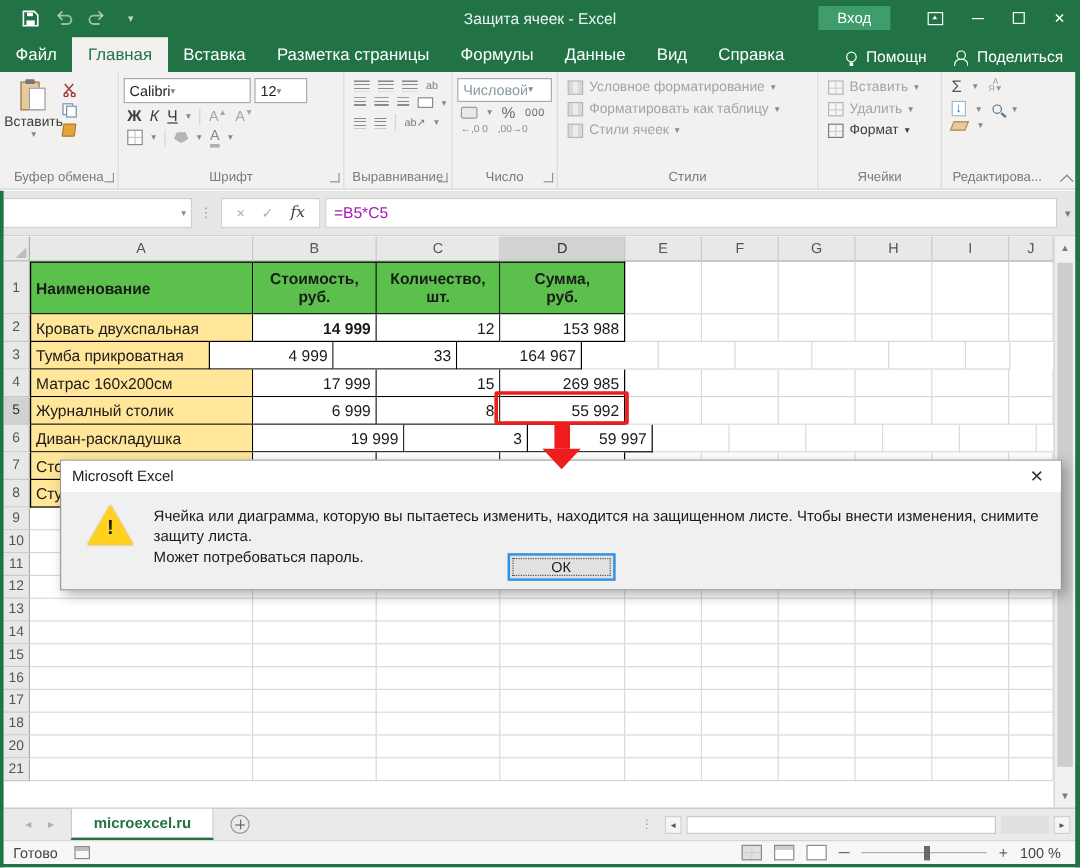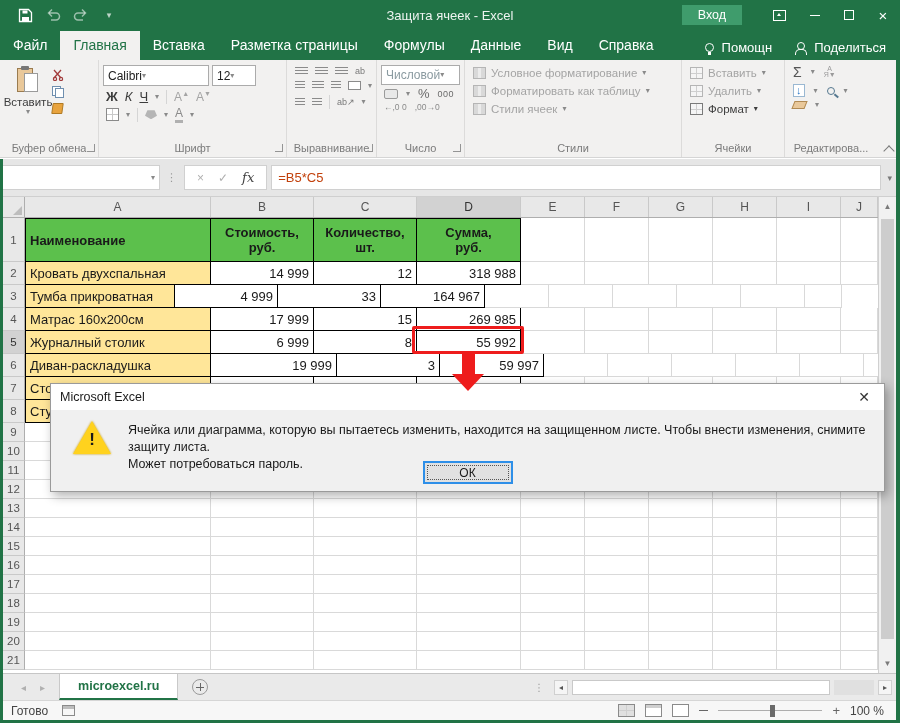--- a/index.html
+++ b/index.html
@@ -115,21 +115,21 @@
   .collapse{position:absolute;right:6px;bottom:4px;width:10px;height:8px}
   .collapse:before{content:"";position:absolute;left:1px;top:2px;width:7px;height:7px;border-left:1.5px solid #7a7a7a;border-top:1.5px solid #7a7a7a;transform:rotate(45deg)}
 
   
   .fbar{position:absolute;top:159px;left:0;width:900px;height:38px;background:#e6e6e6;border-bottom:1px solid #cfcfcf;display:flex;align-items:center}
   .namebox{margin-left:2px;width:158px;height:25px;background:#fff;border:1px solid #d0d0d0;display:flex;align-items:center;padding:0 4px;font-size:12px}
   .namebox .arr{margin-left:auto}
   .fdots{color:#9a9a9a;font-size:11px;margin:0 6px;letter-spacing:1px}
   .fbtns{display:flex;align-items:center;gap:14px;background:#fff;border:1px solid #d0d0d0;height:25px;padding:0 12px;color:#b0b0b0}
   .fx{font-family:"DejaVu Serif",serif;font-style:italic;font-size:13px;color:#444}
-  .finput{flex:1;height:25px;background:#fff;border:1px solid #d0d0d0;margin-left:4px;margin-right:6px;display:flex;align-items:center;padding:0 6px;font-size:13px;color:#c2410c}
+  .finput{flex:1;height:25px;background:#fff;border:1px solid #d0d0d0;margin-left:4px;margin-right:6px;display:flex;align-items:center;padding:0 6px;font-size:13px;color:#a21caf}
   .fchev{margin-right:8px;color:#7a7a7a;font-size:9px}
 
   
   .gridwrap{position:absolute;top:197px;left:3px;width:875px;height:476px;overflow:hidden;background:#fff}
   .colhdrs{display:flex;height:21px;background:#e8e8e8;border-bottom:1px solid #aeaeae}
   .cornercell{width:22px;border-right:1px solid #aeaeae;position:relative}
   .cornercell:after{content:"";position:absolute;right:2px;bottom:2px;border-left:9px solid transparent;border-bottom:9px solid #bdbdbd}
   .chdr{border-right:1px solid #c9c9c9;display:flex;align-items:center;justify-content:center;font-size:12px;color:#555}
   .chdr.active{background:#d2d2d2;color:#333}
   .grow-rows{position:relative}
@@ -470,23 +470,23 @@
         <div class="cell ecell" style="width: 64px;"></div>
         <div class="cell ecell" style="width: 64px;"></div>
         <div class="cell ecell" style="width: 64px;"></div>
         <div class="cell ecell" style="width: 64px;"></div>
         <div class="cell ecell" style="width: 64px;"></div>
         <div class="cell ecell" style="width: 37px;"></div>
       </div>
       <div class="grid-row" style="height: 23px;">
         <div class="rowhdr">2</div>
         <div class="cell acell" style="width: 186px;">Кровать двухспальная</div>
-        <div class="cell ncell" style="width: 103px;">14 999</div>
+        <div class="cell ncell" style="width: 103px; font-weight: bold;">14 999</div>
         <div class="cell ncell" style="width: 103px;">12</div>
-        <div class="cell ncell" style="width: 104px;">318 988</div>
+        <div class="cell ncell" style="width: 104px;">153 988</div>
         <div class="cell ecell" style="width: 64px;"></div>
         <div class="cell ecell" style="width: 64px;"></div>
         <div class="cell ecell" style="width: 64px;"></div>
         <div class="cell ecell" style="width: 64px;"></div>
         <div class="cell ecell" style="width: 64px;"></div>
         <div class="cell ecell" style="width: 37px;"></div>
       </div>
       <div class="grid-row" style="height: 23px;">
         <div class="rowhdr">3</div>
         <div class="cell acell" style="width: 150px;">Тумба прикроватная</div>
@@ -677,33 +677,20 @@
         <div class="cell ecell" style="width: 104px;"></div>
         <div class="cell ecell" style="width: 64px;"></div>
         <div class="cell ecell" style="width: 64px;"></div>
         <div class="cell ecell" style="width: 64px;"></div>
         <div class="cell ecell" style="width: 64px;"></div>
         <div class="cell ecell" style="width: 64px;"></div>
         <div class="cell ecell" style="width: 37px;"></div>
       </div>
       <div class="grid-row" style="height: 19px;">
         <div class="rowhdr">18</div>
-        <div class="cell ecell" style="width: 186px;"></div>
-        <div class="cell ecell" style="width: 103px;"></div>
-        <div class="cell ecell" style="width: 103px;"></div>
-        <div class="cell ecell" style="width: 104px;"></div>
-        <div class="cell ecell" style="width: 64px;"></div>
-        <div class="cell ecell" style="width: 64px;"></div>
-        <div class="cell ecell" style="width: 64px;"></div>
-        <div class="cell ecell" style="width: 64px;"></div>
-        <div class="cell ecell" style="width: 64px;"></div>
-        <div class="cell ecell" style="width: 37px;"></div>
-      </div>
-      <div class="grid-row" style="height: 19px;">
-        <div class="rowhdr">19</div>
         <div class="cell ecell" style="width: 186px;"></div>
         <div class="cell ecell" style="width: 103px;"></div>
         <div class="cell ecell" style="width: 103px;"></div>
         <div class="cell ecell" style="width: 104px;"></div>
         <div class="cell ecell" style="width: 64px;"></div>
         <div class="cell ecell" style="width: 64px;"></div>
         <div class="cell ecell" style="width: 64px;"></div>
         <div class="cell ecell" style="width: 64px;"></div>
         <div class="cell ecell" style="width: 64px;"></div>
         <div class="cell ecell" style="width: 37px;"></div>

